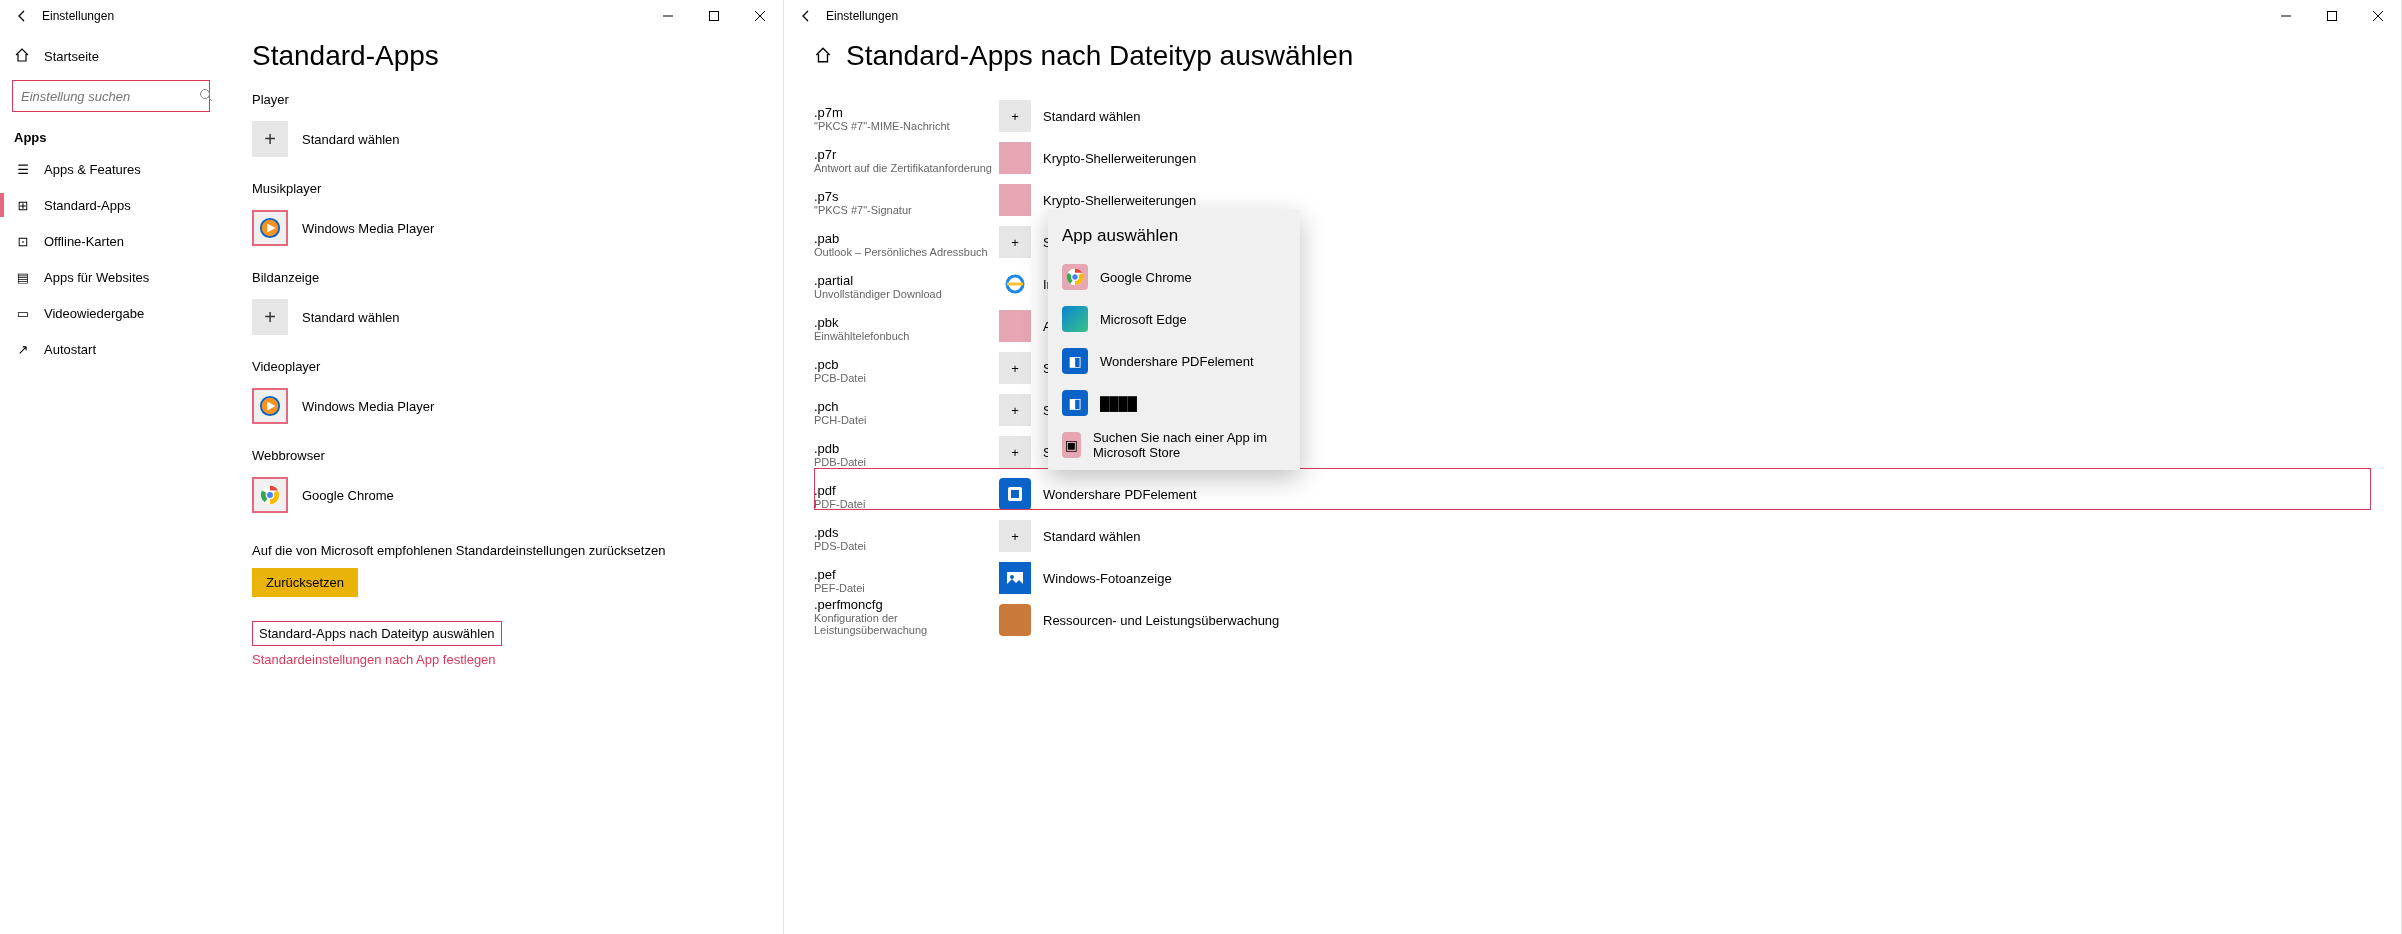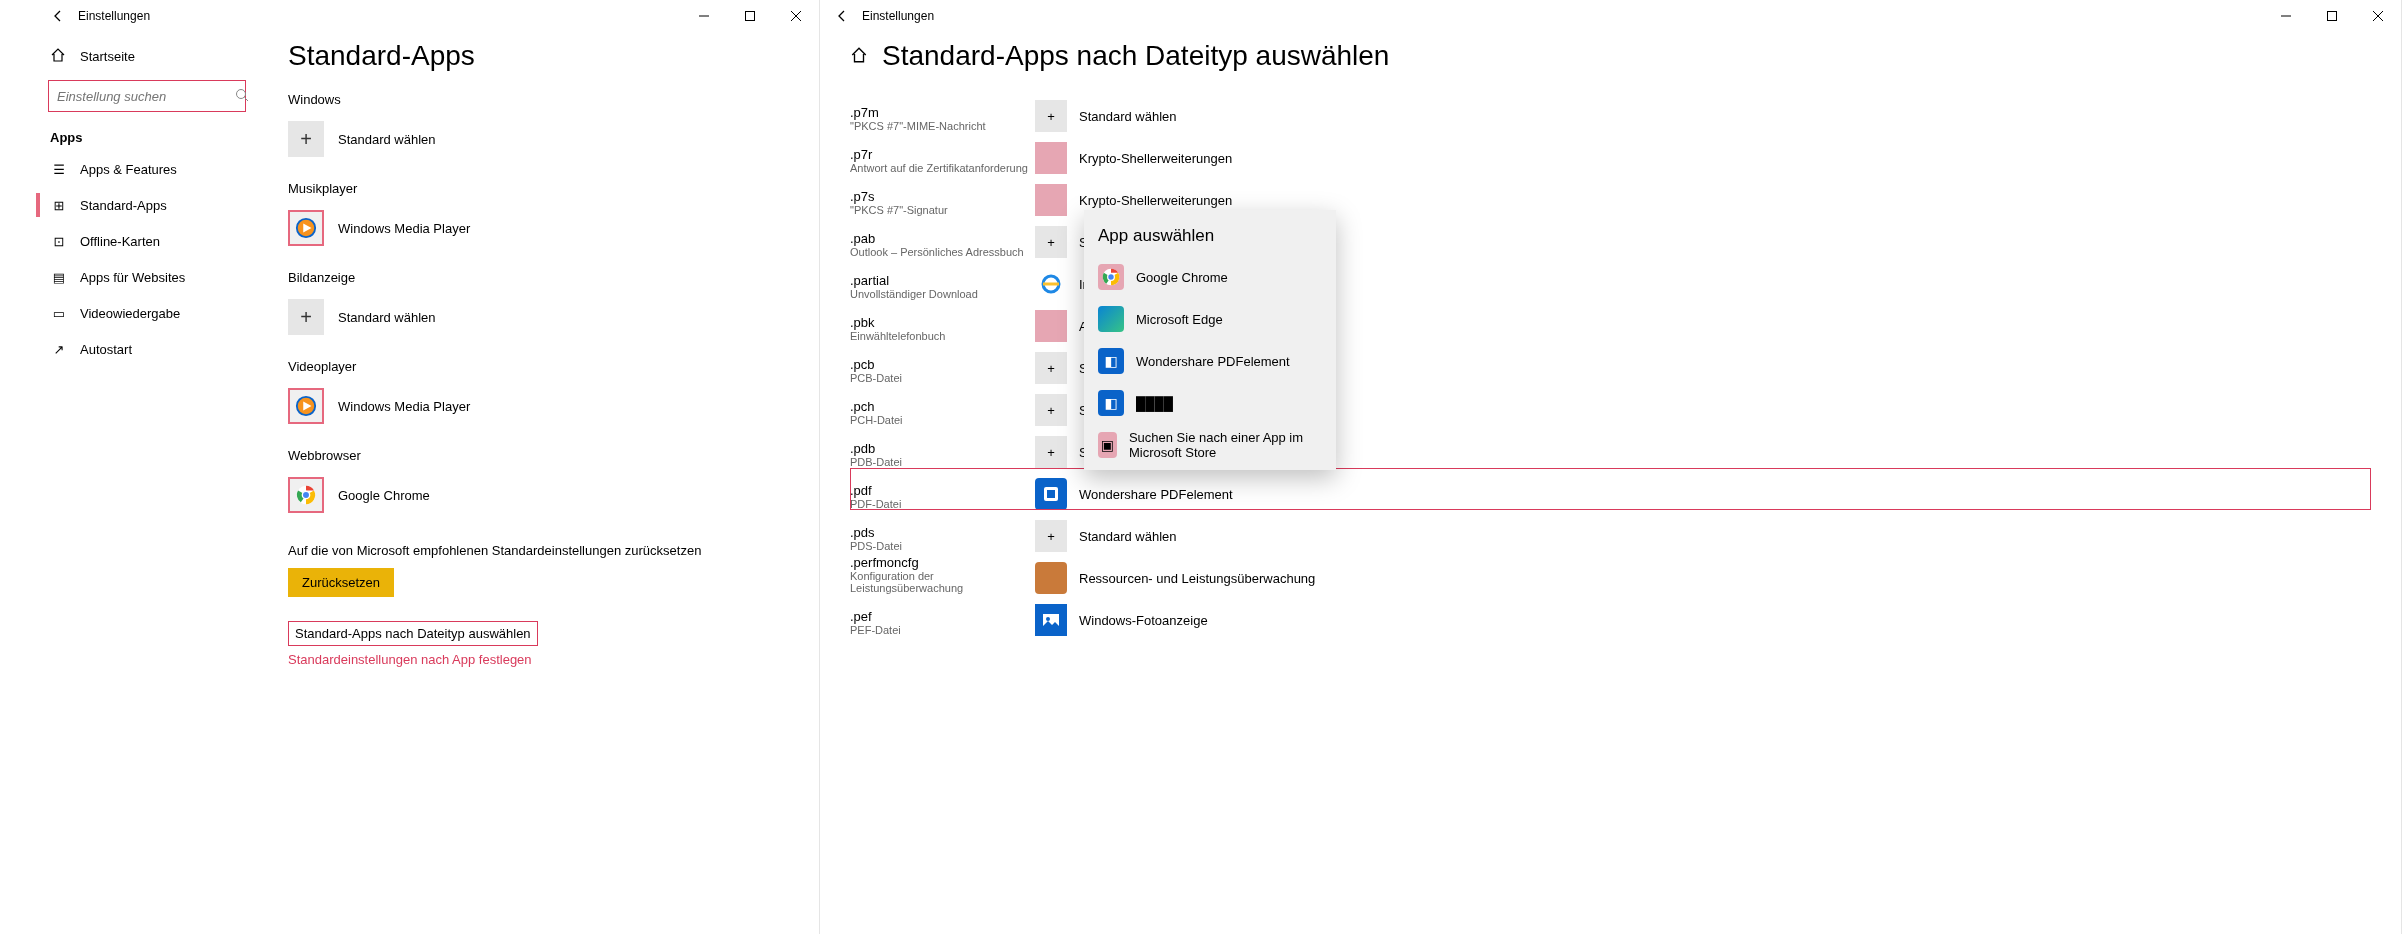--- a/index.html
+++ b/index.html
@@ -1,17 +1,17 @@
 <!DOCTYPE html>
 <html><head>
 <meta charset="utf-8">
 <style>
   * { box-sizing: border-box; margin: 0; padding: 0; }
   html, body { width: 2402px; height: 934px; font-family: "Segoe UI", sans-serif; background: #fff; color: #000; font-size: 13px; }
-  .container { display: flex; width: 100%; height: 100%; padding-left: 36px; }
+  .container { display: flex; width: 100%; height: 100%; }
   .window { position: relative; background: #fff; border-right: 1px solid #e5e5e5; }
   .window.left { width: 784px; }
   .window.right { flex: 1; }
   
   .titlebar { display: flex; align-items: center; height: 32px; padding-left: 8px; }
   .titlebar .back { width: 28px; height: 28px; display: flex; align-items: center; justify-content: center; cursor: pointer; }
   .titlebar .title { font-size: 12px; margin-left: 6px; color: #000; }
   .titlebar .spacer { flex: 1; }
   .win-btn { width: 46px; height: 30px; display: flex; align-items: center; justify-content: center; cursor: pointer; }
   .win-btn svg { width: 10px; height: 10px; }
@@ -145,21 +145,21 @@
             <div class="nav-item">
               <span class="ico">↗</span>
               <span>Autostart</span>
             </div>
           </div>
       </div>
 
       <div class="content">
         <h1 class="page-title">Standard-Apps</h1>
         <div id="cats">
-            <div class="subcat">Windows</div>
+            <div class="subcat">Player</div>
             <div class="app-row">
               <div class="app-icon plus">+</div>
               <span class="app-name">Standard wählen</span>
             </div>
             <div class="subcat">Musikplayer</div>
             <div class="app-row">
               <div class="app-icon">
                 <svg class="wmp" viewBox="0 0 24 24">
                   <circle cx="12" cy="12" r="10" fill="#f7931e"></circle>
                   <polygon points="9,7 18,12 9,17" fill="#fff"></polygon>
@@ -358,42 +358,42 @@
       <div class="ft-ext">.pds</div>
       <div class="ft-desc">PDS-Datei</div>
     </div>
     <div class="ft-app">
       <div class="ft-icon">+</div>
       <span class="ft-app-name">Standard wählen</span>
     </div>
           </div>
           <div class="ft-row">
     <div class="ft-left">
-      <div class="ft-ext">.perfmoncfg</div>
-      <div class="ft-desc">Konfiguration der Leistungsüberwachung</div>
-    </div>
-    <div class="ft-app">
-      <div class="ft-icon brown"></div>
-      <span class="ft-app-name">Ressourcen- und Leistungsüberwachung</span>
-    </div>
-          </div>
-          <div class="ft-row">
-    <div class="ft-left">
       <div class="ft-ext">.pef</div>
       <div class="ft-desc">PEF-Datei</div>
     </div>
     <div class="ft-app">
       <div class="ft-icon" style="background:#0a63c9">
                 <svg width="20" height="20" viewBox="0 0 20 20">
                   <rect x="2" y="4" width="16" height="12" fill="#fff"></rect>
                   <circle cx="7" cy="9" r="2" fill="#0a63c9"></circle>
                   <path d="M2 16 l5 -5 4 4 3 -3 4 4 v0 H2" fill="#0a63c9"></path>
                 </svg>
               </div>
       <span class="ft-app-name">Windows-Fotoanzeige</span>
+    </div>
+          </div>
+          <div class="ft-row">
+    <div class="ft-left">
+      <div class="ft-ext">.perfmoncfg</div>
+      <div class="ft-desc">Konfiguration der Leistungsüberwachung</div>
+    </div>
+    <div class="ft-app">
+      <div class="ft-icon brown"></div>
+      <span class="ft-app-name">Ressourcen- und Leistungsüberwachung</span>
     </div>
           </div>
         </div>
 
       <div class="popup">
         <div class="popup-title">App auswählen</div>
         <div id="popup-items">
             <div class="popup-item">
               <div class="popup-ico pink">
                 <svg width="20" height="20" viewBox="0 0 24 24">

